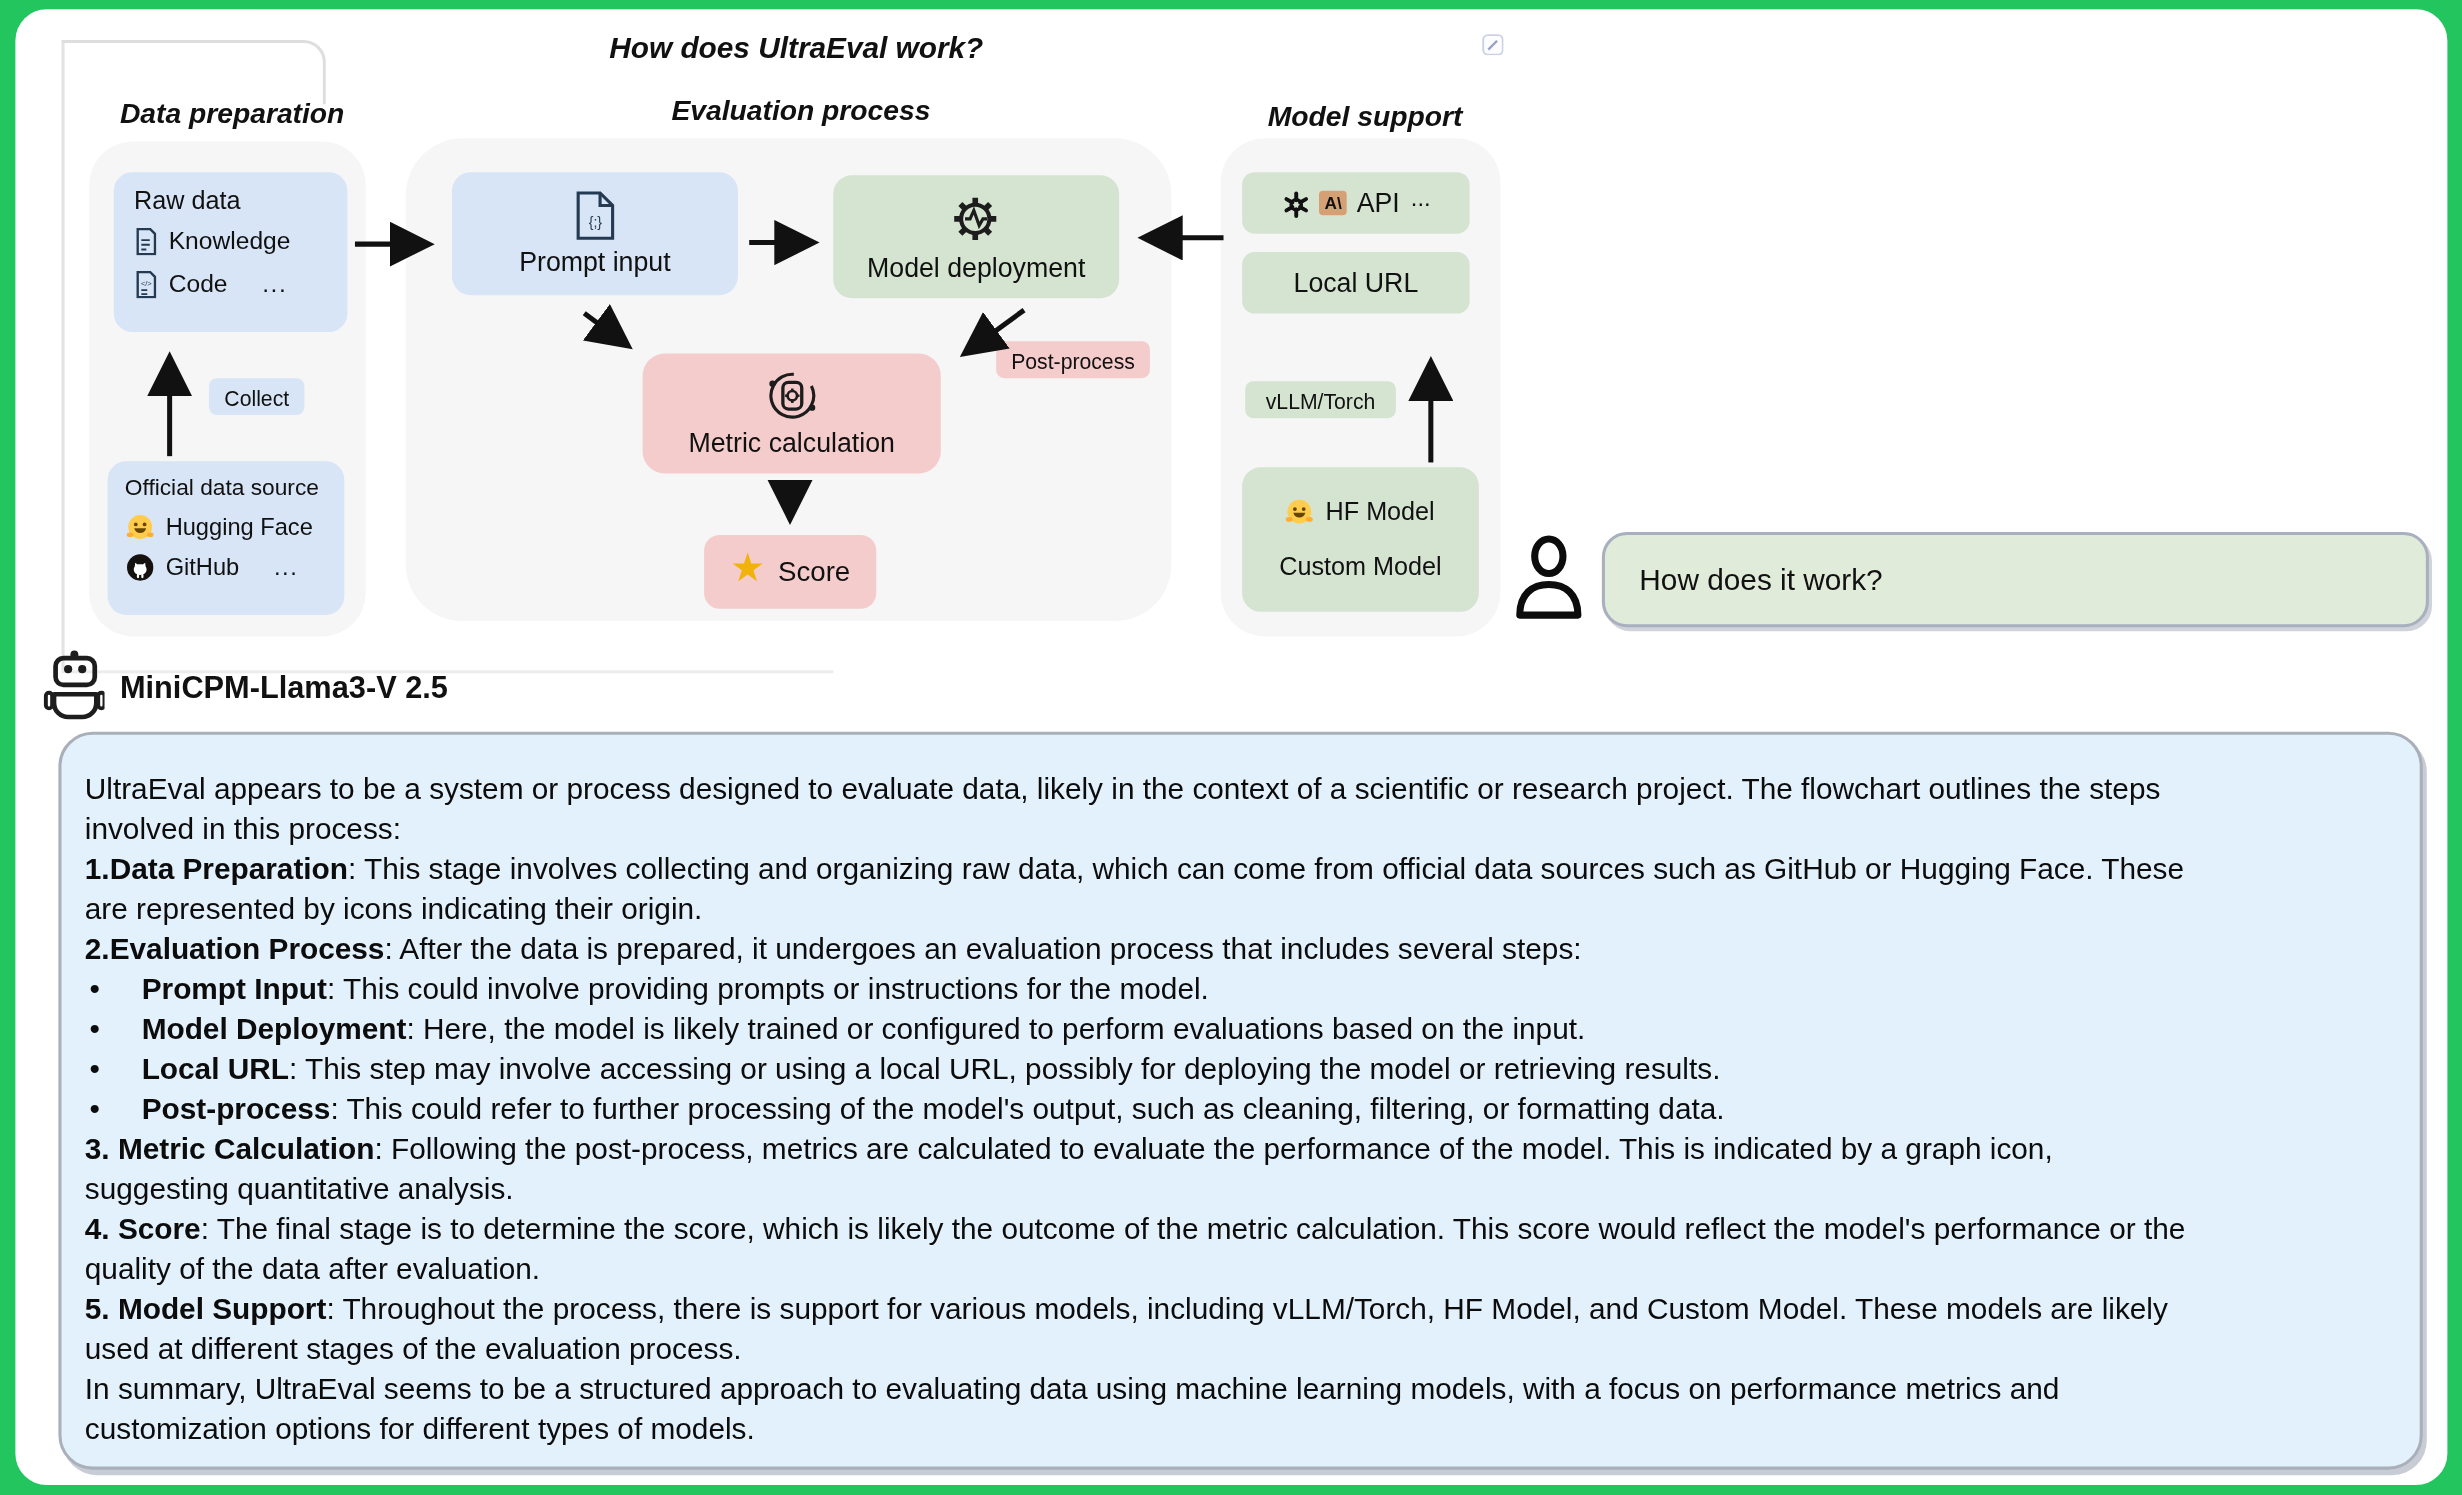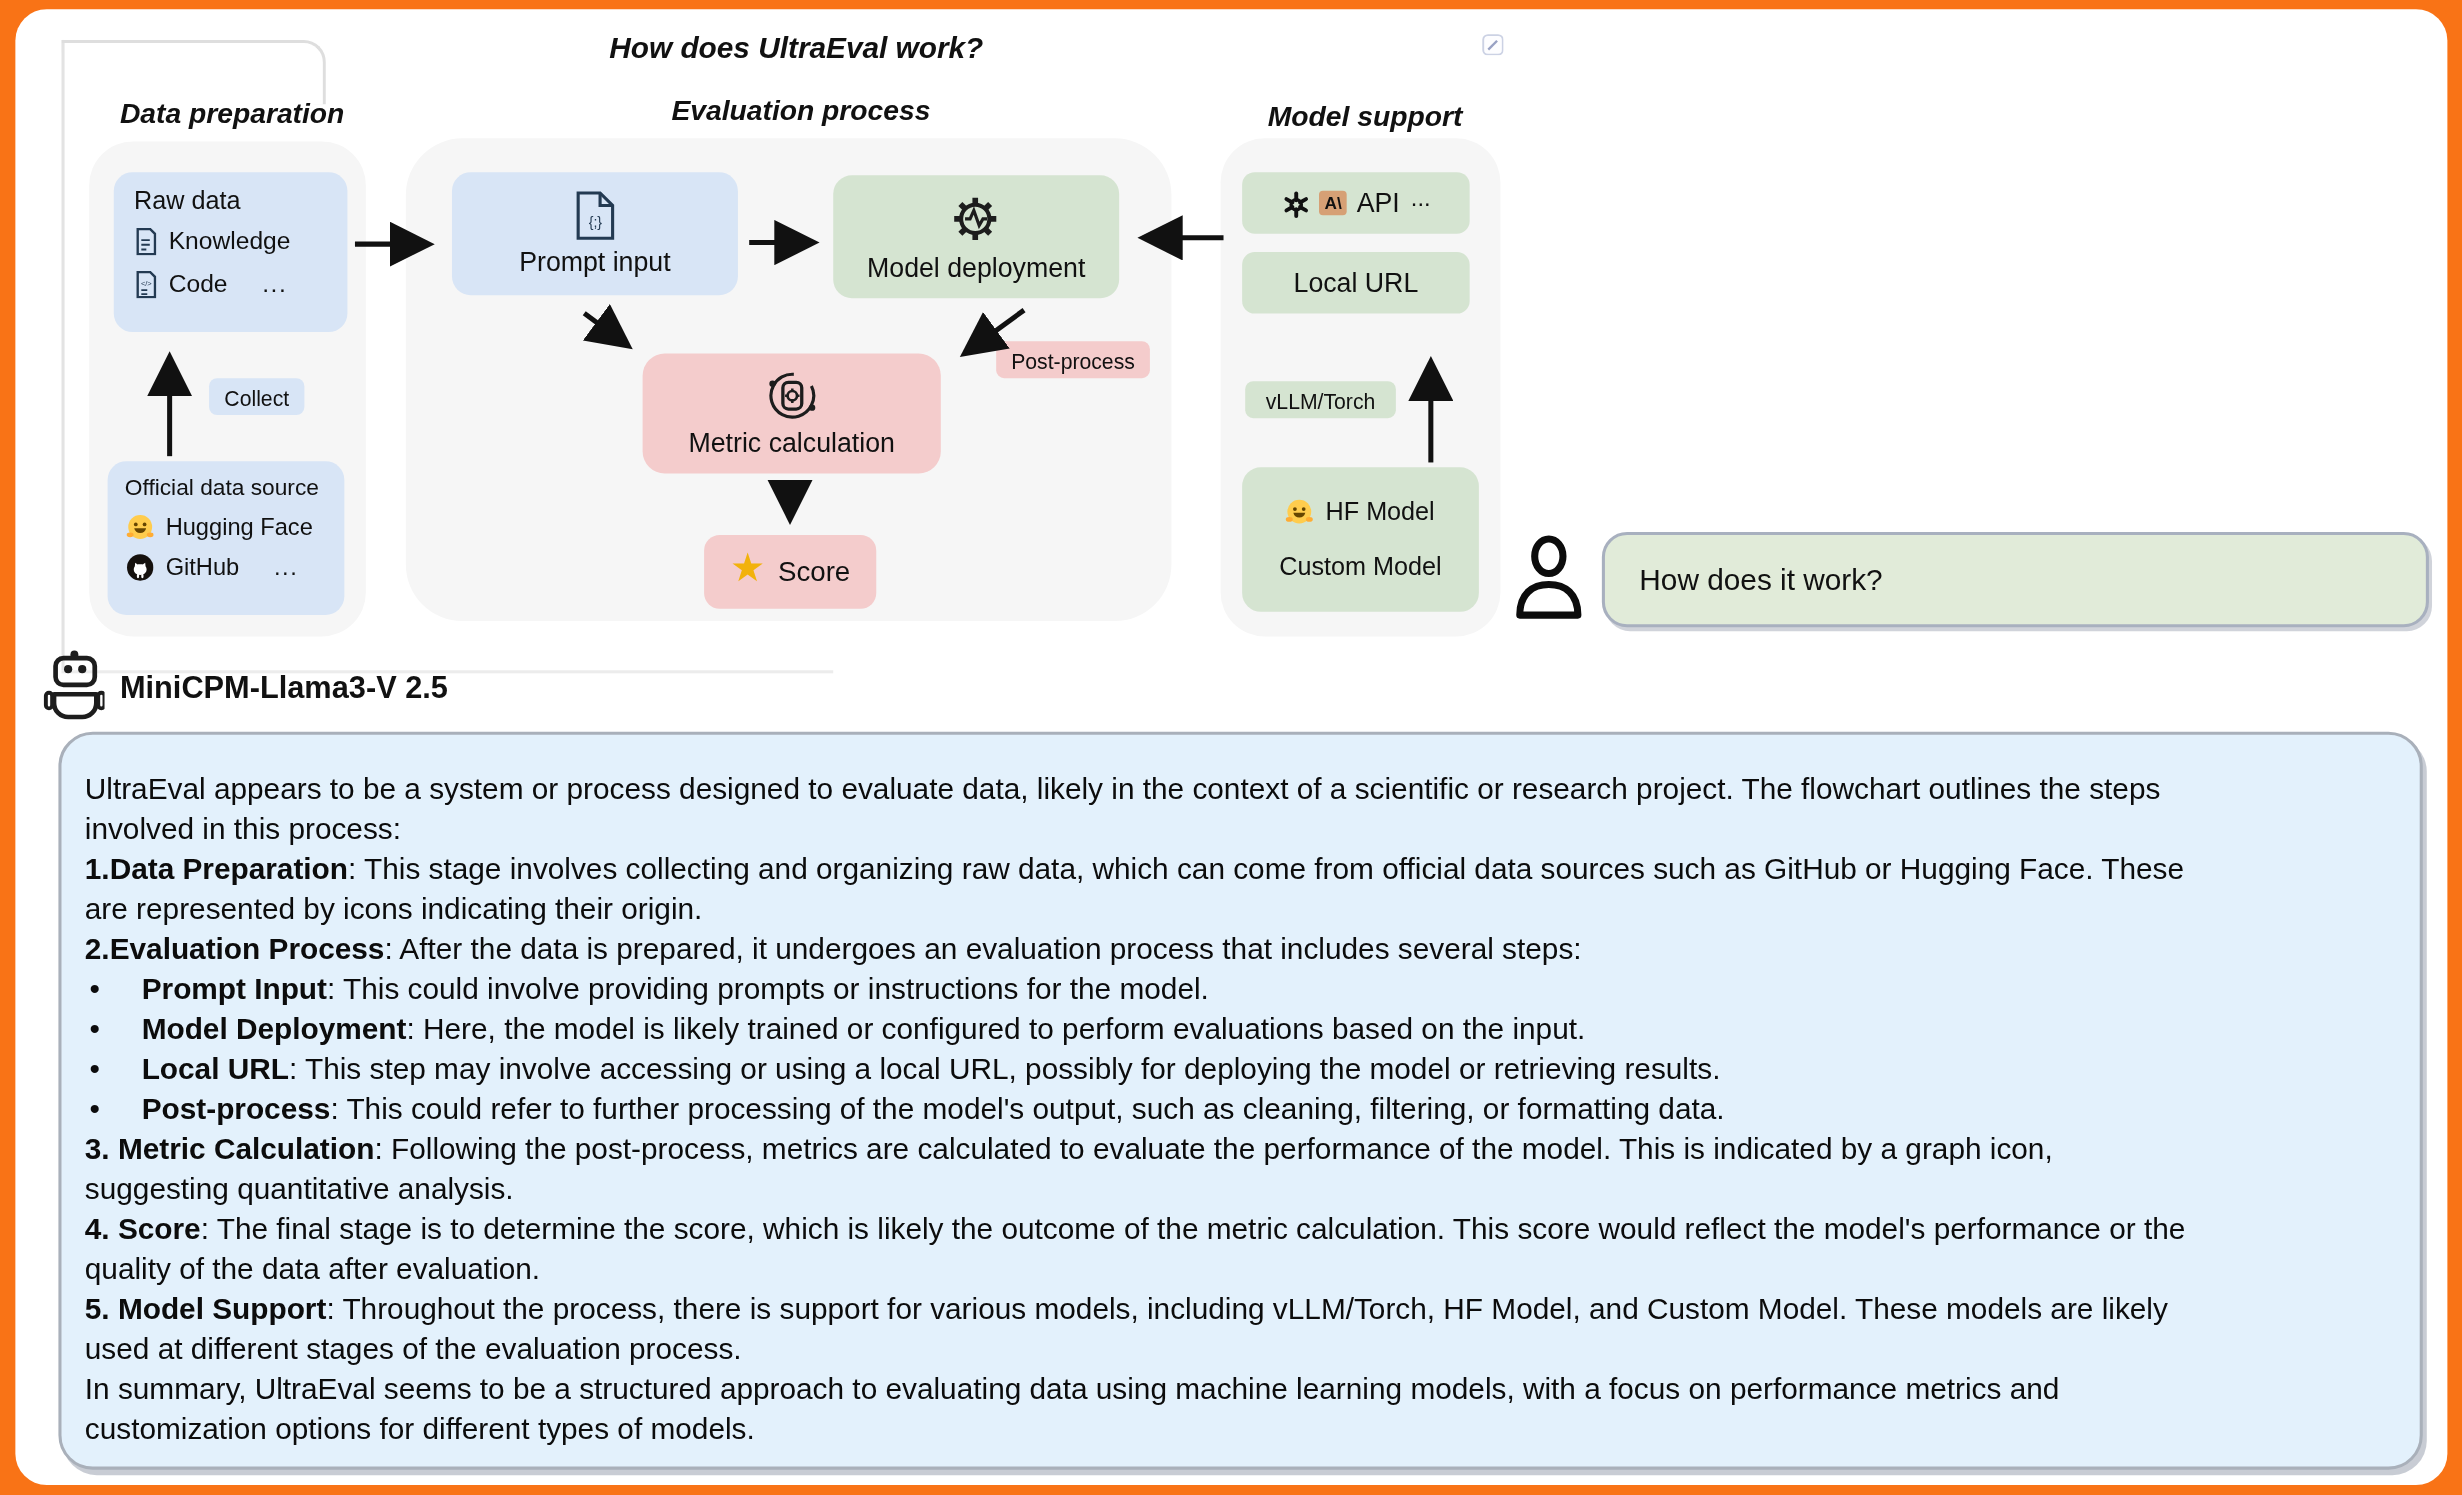--- a/index.html
+++ b/index.html
@@ -1,16 +1,16 @@
 <!DOCTYPE html>
 <html style="font-size:8.2px"><head>
 <meta charset="utf-8">
 <style>
   html,body{margin:0;padding:0;background:#000;}
-  .stage{position:relative;width:2462px;height:1496px;background:#f97316;overflow:hidden;}
+  .stage{position:relative;width:2462px;height:1496px;background:#22c55e;overflow:hidden;}
   .scale{position:absolute;left:0;top:0;width:801px;height:486px;
          transform:scale(3.0746);transform-origin:0 0;
          font-family:"Liberation Sans",sans-serif;color:#111;}
   .abs{position:absolute;}
   .panel{position:absolute;left:5.1px;top:3.1px;width:791px;height:480px;background:#fff;border-radius:10.2px;}
   .cont{position:absolute;background:#f6f6f6;}
   .nw{white-space:nowrap;}
   .hdr{position:absolute;font-style:italic;font-weight:700;font-size:9.2px;white-space:nowrap;}
   .fbox{position:absolute;display:flex;align-items:center;justify-content:center;}
   .col{flex-direction:column;}

